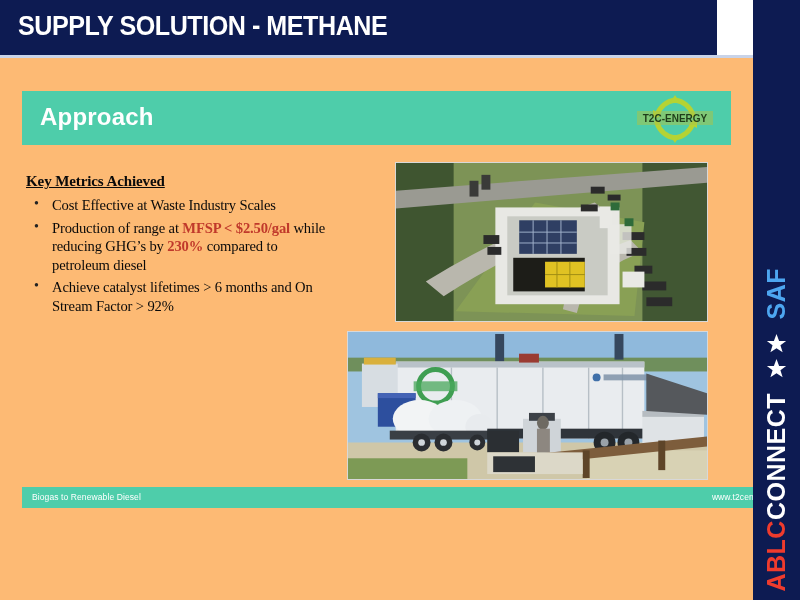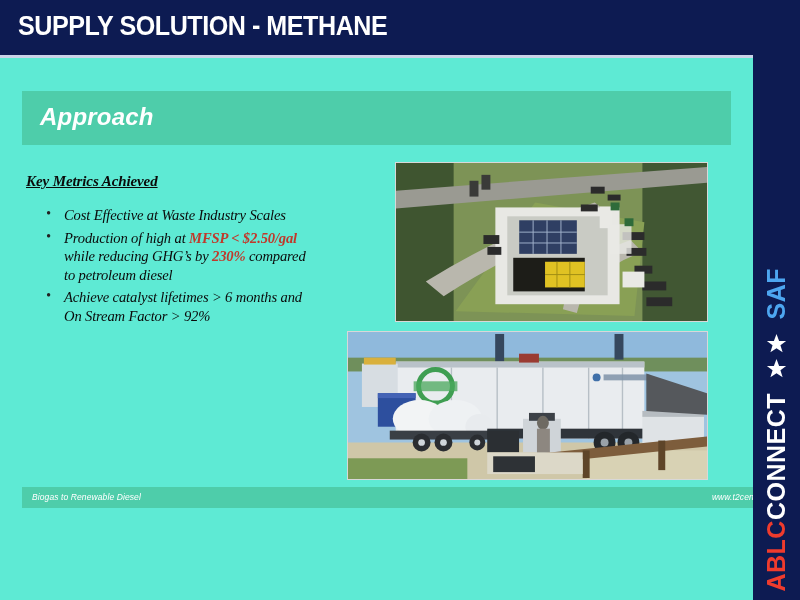--- a/index.html
+++ b/index.html
@@ -12,21 +12,21 @@
     height: 600px;
     overflow: hidden;
     font-family: "Liberation Serif", serif;
     position: relative;
   }
 
   
   .title-bar {
     position: absolute;
     left: 0; top: 0;
-    width: 800px; height: 55px;
+    width: 717px; height: 55px;
     background: #0d1b52;
     box-sizing: border-box;
   }
   .title-text {
     position: absolute;
     left: 18px; top: 11px;
     color: #ffffff;
     font-family: "Liberation Sans", sans-serif;
     font-weight: bold;
     font-size: 27px;
@@ -91,22 +91,21 @@
     color: #4da6f0;
     line-height: 1;
     margin-bottom: 4px;
   }
 
   
   .slide-card {
     position: absolute;
     left: 0; top: 58px;
     width: 753px; height: 542px;
-    background: #5eead4;
-    font-style: italic;
+    background: #fdba74;
   }
 
   
   .approach-band {
     position: absolute;
     left: 22px; top: 33px;
     width: 709px; height: 54px;
     background: #4ecdaa;
   }
   .approach-title {
@@ -134,21 +133,21 @@
     font-family: "Liberation Serif", serif;
     font-weight: bold;
     font-size: 15px;
     color: #0a0a0a;
     text-decoration: underline;
     margin: 12px 0 6px 0;
     letter-spacing: -0.1px;
   }
   ul.bullets {
     list-style: none;
-    margin: 16px;
+    margin: 4px;
     padding: 0;
   }
   ul.bullets > li {
     position: relative;
     padding-left: 22px;
     margin-bottom: 4px;
     font-size: 14.6px;
     line-height: 1.27;
     color: #0a0a0a;
     letter-spacing: -0.15px;
@@ -215,27 +214,45 @@
 <div class="title-bar">
   <div class="title-text">SUPPLY SOLUTION - METHANE</div>
 </div>
 <div class="title-underline"></div>
 
 <div class="slide-card">
 
   <div class="approach-band">
     <div class="approach-title">Approach</div>
 
+    <div class="t2c-logo">
+      <svg viewBox="0 0 96 50">
+        <g fill="none" stroke="#b5d334" stroke-width="5" stroke-linecap="round">
+          <path d="M30 22 A22 22 0 0 1 48 7"></path>
+          <path d="M66 22 A22 22 0 0 0 48 7"></path>
+          <path d="M30 30 A22 22 0 0 0 48 45"></path>
+          <path d="M66 30 A22 22 0 0 1 48 45"></path>
+        </g>
+        <g fill="#b5d334">
+          <polygon points="48,2 53,10 43,10"></polygon>
+          <polygon points="48,50 43,42 53,42"></polygon>
+          <polygon points="26,17 34,21 26,25"></polygon>
+          <polygon points="70,35 62,31 70,27"></polygon>
+        </g>
+        <rect x="10" y="18" width="76" height="14" fill="#a8c44a" opacity="0.55"></rect>
+        <text x="48" y="29" font-family="Liberation Sans, sans-serif" font-size="10" font-weight="bold" fill="#1f3d1a" text-anchor="middle">T2C-ENERGY</text>
+      </svg>
+    </div>
   </div>
 
   <div class="metrics">
     <div class="metrics-heading">Key Metrics Achieved</div>
     <ul class="bullets">
       <li><span><span>Cost Effective at Waste Industry Scales</span></span></li>
-      <li><span><span>Production of high at </span><span class="hl-red">MFSP &lt; $2.50/gal</span><span> while reducing GHG’s by </span><span class="hl-red">230%</span><span> compared to petroleum diesel</span></span></li>
+      <li><span><span>Production of range at </span><span class="hl-red">MFSP &lt; $2.50/gal</span><span> while reducing GHG’s by </span><span class="hl-red">230%</span><span> compared to petroleum diesel</span></span></li>
       <li><span><span>Achieve catalyst lifetimes &gt; 6 months and On Stream Factor &gt; 92%</span></span></li>
     </ul>
   </div>
 
   <div class="photo photo-aerial">
     <svg viewBox="0 0 313 160" preserveAspectRatio="none">
       <rect width="313" height="160" fill="#7d9356"></rect>
       <rect x="0" y="0" width="58" height="160" fill="#3f5530"></rect>
       <rect x="248" y="0" width="65" height="160" fill="#415733"></rect>
       <path d="M0 28 L313 4 L313 20 L0 46 Z" fill="#9a9a92"></path>

